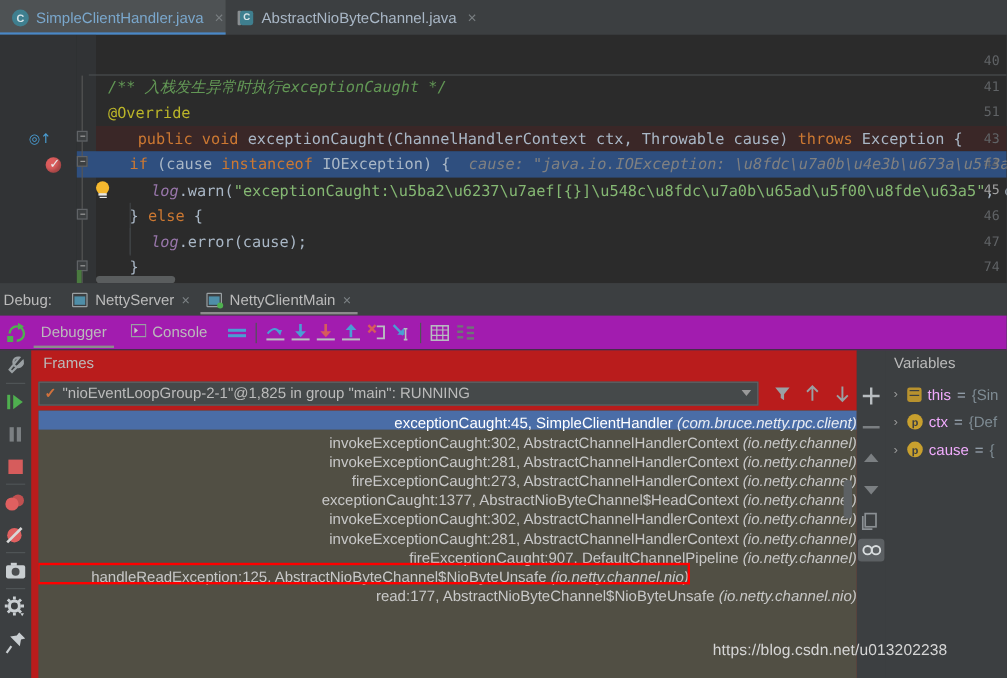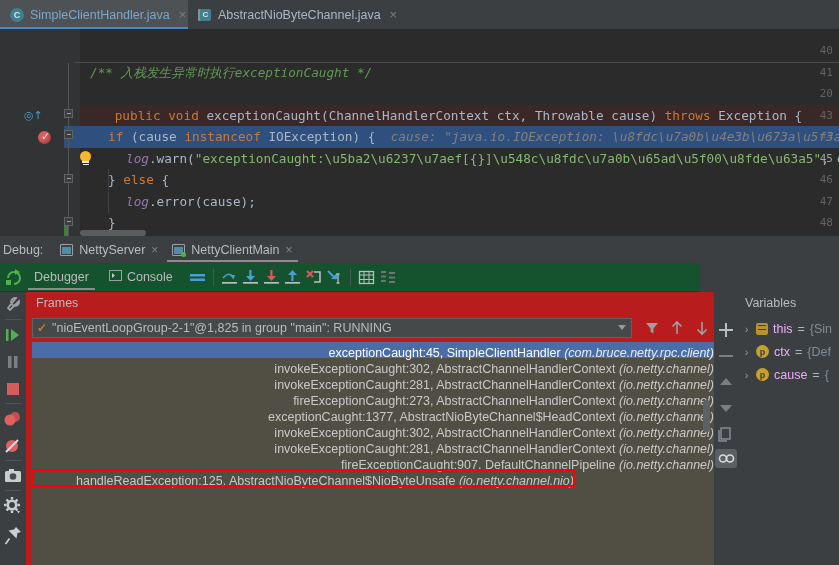--- a/index.html
+++ b/index.html
@@ -138,22 +138,22 @@
   .dtab.active::after{
     content:""; position:absolute; left:2px; right:2px; bottom:1px; height:2px; background:#8c8c8c;
   }
   .winicon { position:relative; width:13px; height:12px; }
   .winicon .o { position:absolute; inset:0; border:1px solid #9aa0a3; border-radius:1px; }
   .winicon .i { position:absolute; left:2px; top:3px; right:2px; bottom:2px; background:#4f8ea8; }
   .winicon .run { position:absolute; right:-1px; bottom:-1px; width:5px;height:5px;border-radius:50%;background:#4fb04f; }
   .xclose { color:#7d8386; font-size:12px; }
 
   .toolbar {
-    position:absolute; left:0; top:263px; width:700px; height:29px;
-    background:#14532d; display:flex; align-items:center;
+    position:absolute; left:0; top:263px; width:839px; height:29px;
+    background:#a21caf; display:flex; align-items:center;
     border-bottom:1px solid #2e3133;
   }
   .tb-tab {
     font-size:12.5px; color:#bbbbbb; padding:0 10px; height:29px;
     display:flex; align-items:center; gap:5px; position:relative;
   }
   .tb-tab.active::after{
     content:""; position:absolute; left:4px; right:4px; bottom:2px; height:2px; background:#8c8c8c;
   }
   .tb-sep { width:1px; height:17px; background:#4f5456; margin:0 5px; }
@@ -261,27 +261,27 @@
   <div class="editor">
 
     <div class="gutter"></div>
     <div class="fold-col"></div>
 
     <div class="hl-bp" style="position:absolute;left:80px;right:0;top:75.5px;height:21.5px;"></div>
     <div class="hl-exec" style="position:absolute;left:64px;right:0;top:97px;height:21.5px;"></div>
 
     <div class="lnum" style="top:11px;">40</div>
     <div class="lnum" style="top:32.5px;">41</div>
-    <div class="lnum" style="top:54px;">20</div>
+    <div class="lnum" style="top:54px;">51</div>
     <div class="lnum" style="top:75.5px;">43</div>
     <div class="lnum" style="top:97px;">44</div>
     <div class="lnum cur" style="top:118.5px;">45</div>
     <div class="lnum" style="top:140px;">46</div>
     <div class="lnum" style="top:161.5px;">47</div>
-    <div class="lnum" style="top:183px;">48</div>
+    <div class="lnum" style="top:183px;">74</div>
     <div class="lnum" style="top:204.5px;">49</div>
 
     <div class="ovr-icon" style="left:24px;top:80px;">◎↑</div>
     <div class="bp-dot" style="left:38px;top:102px;">
         <span class="chk">✓</span>
       </div>
     <div class="bulb" style="left:79px;top:122px;">
       <span class="glass"></span>
         <span class="base"></span>
         <span class="base2"></span>
@@ -291,20 +291,21 @@
     <div class="foldmark" style="left:64px;top:80px;"></div>
     <div class="foldmark" style="left:64px;top:101px;"></div>
     <div class="foldmark" style="left:64px;top:145px;"></div>
     <div class="foldmark" style="left:64px;top:188px;"></div>
     <div style="position:absolute;left:74px;top:33px;right:0;height:1px;background:#4a4d4f;"></div>
     <div class="greenbar" style="top:196px;height:16px;"></div>
     <div class="scroll-thumb-h" style="left:80px;top:201px;width:66px;"></div>
 
     <div class="code-area">
       <div class="codeline" style="top:32.5px;"><span class="cmt">/** 入栈发生异常时执行exceptionCaught */</span></div>
+      <div class="codeline" style="top:54px;"><span class="ann">@Override</span></div>
       <div class="codeline" style="top:75.5px;text-align:center;"><span class="k">public</span> <span class="k">void</span> <span class="white">exceptionCaught(ChannelHandlerContext ctx, Throwable cause) </span><span class="k">throws</span> <span class="white">Exception {</span></div>
       <div class="codeline" style="top:97px;padding-left:28px;"><span class="k">if</span> <span class="white">(cause </span><span class="k">instanceof</span> <span class="white">IOException) {</span>  <span class="hint">cause: "java.io.IOException: \u8fdc\u7a0b\u4e3b\u673a\u5f3a\u8feb\u5173\u95ed\u4e86\u4e00\u4e2a\u73b0</span></div>
       <div class="codeline" style="top:118.5px;padding-left:46px;"><span class="fld">log</span><span class="white">.warn(</span><span class="strblue" style="color:#85b873;">"exceptionCaught:\u5ba2\u6237\u7aef[{}]\u548c\u8fdc\u7a0b\u65ad\u5f00\u8fde\u63a5"</span><span class="white">, ctx.channel().localAddress());</span>  </div>
       <div class="codeline" style="top:140px;padding-left:28px;"><span class="white">} </span><span class="k">else</span> <span class="white">{</span></div>
       <div class="codeline" style="top:161.5px;padding-left:46px;"><span class="fld">log</span><span class="white">.error(cause);</span></div>
       <div class="codeline" style="top:183px;padding-left:28px;"><span class="white">}</span></div>
       <div class="indentguide" style="left:28px;top:140px;height:44px;"></div>
       <div class="indentguide" style="left:28px;top:161px;height:22px;"></div>
     </div>
   </div>
@@ -525,20 +526,23 @@
       </div>
       <div class="frame-row">
         <span>invokeExceptionCaught:281, AbstractChannelHandlerContext </span><span class="pkg">(io.netty.channel)</span>
       </div>
       <div class="frame-row">
         <span>fireExceptionCaught:907, DefaultChannelPipeline </span><span class="pkg">(io.netty.channel)</span>
       </div>
       <div class="frame-row highlight-box" style="margin-right:140px;">
         <span>handleReadException:125, AbstractNioByteChannel$NioByteUnsafe </span><span class="pkg">(io.netty.channel.nio)</span>
       </div>
+      <div class="frame-row">
+        <span>read:177, AbstractNioByteChannel$NioByteUnsafe </span><span class="pkg">(io.netty.channel.nio)</span>
+      </div>
     </div>
   </div>
 
   <div class="vars-rail">
     <span style="position:absolute;left:0;top:26px;width:24px;height:24px;">
       <svg width="24" height="24" viewBox="0 0 24 24">
           <path d="M12 5 v14 M5 12 h14" stroke="#b8bdc0" stroke-width="2"></path>
         </svg>
     </span>
     <span style="position:absolute;left:0;top:52px;width:24px;height:24px;">
@@ -591,14 +595,15 @@
       <span class="var-caret">›</span>
       <span class="ico-param">p</span>
       <span class="var-name">cause</span>
       <span class="var-eq">=</span>
       <span class="var-val">{</span>
     </div>
   </div>
 
   <div class="vscroll" style="left:703px;top:400px;height:32px;"></div>
 
+  <div class="watermark">https://blog.csdn.net/u013202238</div>
 
 </div>
 
 </body></html>

